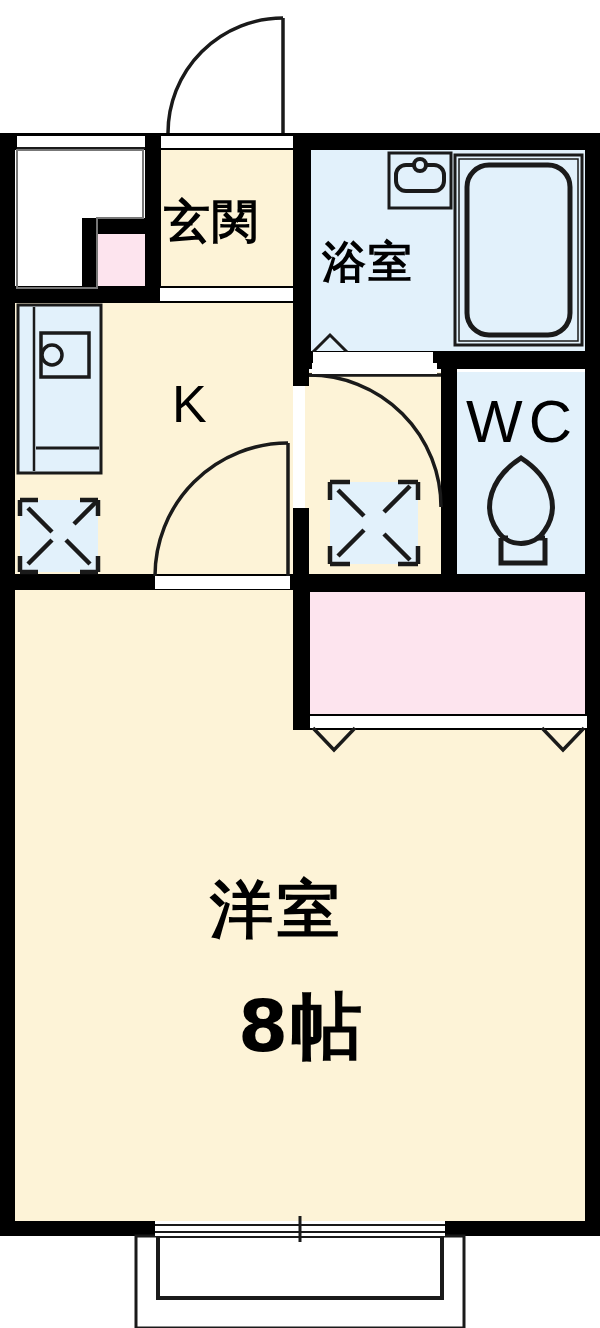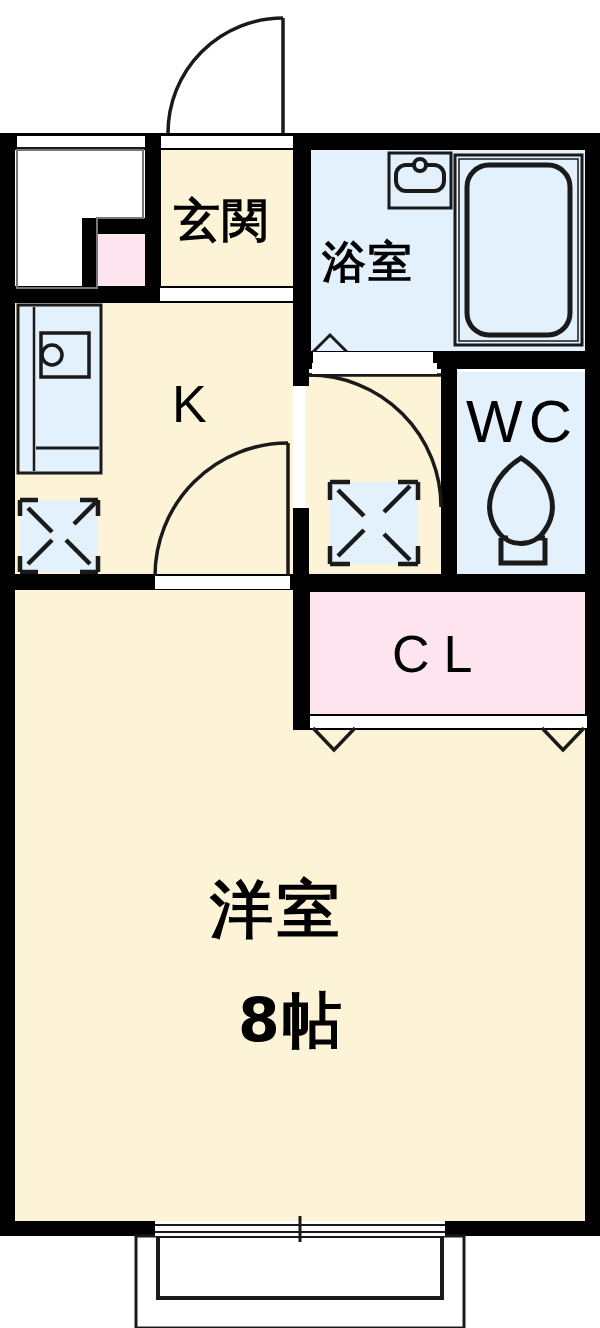--- a/index.html
+++ b/index.html
@@ -30,24 +30,23 @@
     position: absolute;
     color: #000000;
     font-weight: 700;
     line-height: 1.0;
     white-space: pre;
     text-align: center;
     pointer-events: none;
     font-family: "DejaVu Sans", "Liberation Sans", sans-serif;
   }
   .lbl-genkan {
-    left: 174px; top: 198px;
+    left: 164px; top: 198px;
     font-size: 46px;
     letter-spacing: 2px;
-    font-family: Liberation Serif, serif;
   }
   .lbl-yokushitsu {
     left: 322px; top: 240px;
     font-size: 44px;
     letter-spacing: 2px;
   }
   .lbl-k {
     left: 172px; top: 378px;
     font-size: 52px;
     font-family: "Liberation Sans", sans-serif;
@@ -67,21 +66,21 @@
     font-family: "Liberation Sans", sans-serif;
     font-weight: 400;
   }
   .lbl-youshitsu {
     left: 210px; top: 878px;
     font-size: 63px;
     letter-spacing: 4px;
   }
   .lbl-jou {
     left: 238px; top: 990px;
-    font-size: 60px;
+    font-size: 72px;
     letter-spacing: 2px;
   }
 </style>
 </head>
 <body>
 
 <div id="plan-root">
 
   <svg id="plan-svg" viewBox="0 0 600 1328">
 
@@ -248,19 +247,18 @@
   </svg>
 
   <div class="room-label lbl-genkan">玄関</div>
 
   <div class="room-label lbl-yokushitsu">浴室</div>
 
   <div class="room-label lbl-k">K</div>
 
   <div class="room-label lbl-wc">WC</div>
 
-  <div class="room-label lbl-cl">CL</div>
 
   <div class="room-label lbl-youshitsu">洋室</div>
 
   <div class="room-label lbl-jou">8帖</div>
 
 </div>
 
 </body></html>

